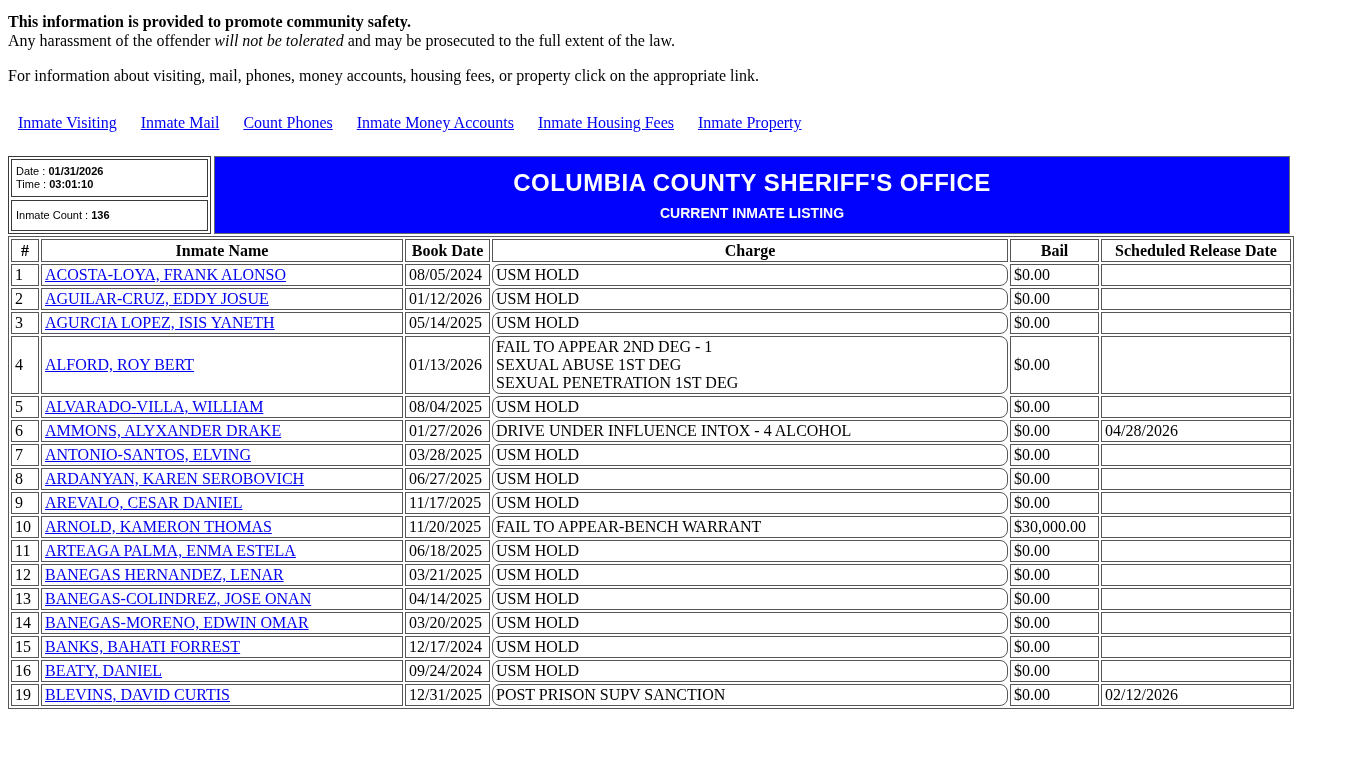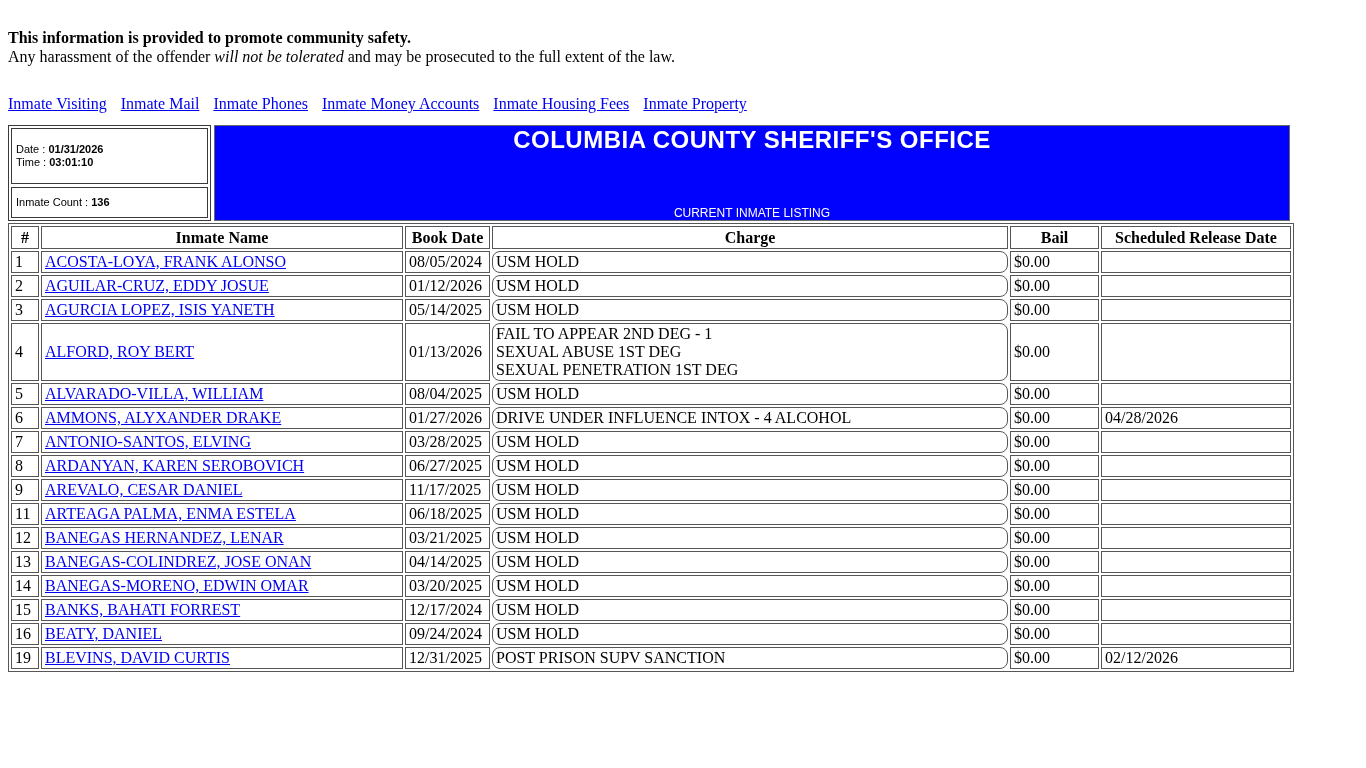--- a/index.html
+++ b/index.html
@@ -5,30 +5,30 @@
   html, body { overflow: hidden; }
   body {
     margin: 8px;
     background: #ffffff;
     color: #000000;
     font-family: "Liberation Serif", serif;
     font-size: 16px;
   }
   .page { width: 1350px; height: 752px; overflow: hidden; }
 
-  .notice  { margin: 20px 0 0 0; line-height: 19px; }
+  .notice  { margin: 4px 0 0 0; line-height: 19px; }
   .notice b { font-weight: bold; }
   .intro   { margin: 16px 0 0 0; line-height: 19px; }
 
   .nav { margin: 28px 0 0 0; line-height: 19px; }
-  .nav a { color: var(--link_color, #0000EE); text-decoration: underline; margin-right: 14px; }
+  .nav a { color: var(--link_color, #0000EE); text-decoration: underline; margin-right: 14px; margin-left: 10px; }
 
   .header-row {
-    margin-top: 12px;
-    width: 1282px; height: 96px;
+    margin-top: 24px;
+    width: 1282px; height: 78px;
     display: flex; align-items: stretch; gap: 3px;
   }
   .info-box {
     flex: 0 0 auto; width: 203px; box-sizing: border-box;
     border: 1px solid #3a3a3a; background: #fff;
     padding: 2px; display: flex; flex-direction: column; gap: 3px;
   }
   .info-cell {
     border: 1px solid #3a3a3a;
     font-family: "Liberation Sans", sans-serif; font-size: 11px;
@@ -37,25 +37,25 @@
   .info-cell-top    { flex: 1 1 auto; display: flex; flex-direction: column; justify-content: center; }
   .info-cell-bottom { flex: 0 0 auto; height: 31px; display: flex; align-items: center; }
   .info-cell b { font-weight: bold; }
 
   .banner {
     flex: 1 1 auto; box-sizing: border-box;
     background: var(--banner_bg, #0000FE);
     border: 1px solid #6a6a6a;
     color: var(--banner_text, #FFFFFF);
     font-family: "Liberation Sans", sans-serif;
-    display: flex; flex-direction: column; align-items: center; justify-content: space-between; gap: 8px;
+    display: flex; flex-direction: column; align-items: center; justify-content: center; gap: 8px;
     text-align: center;
   }
   .banner-title    { font-size: 24px; font-weight: bold; letter-spacing: 0.5px; }
-  .banner-subtitle { font-size: 12px; font-weight: normal; }
+  .banner-subtitle { font-size: 14px; font-weight: bold; }
 
   table.inmates {
     margin-top: 2px;
     border-collapse: separate; border-spacing: 2px;
     border: 1px solid #565656;
     table-layout: fixed;
     font-size: 16px;
   }
   table.inmates th, table.inmates td {
     border: 1px solid #565656;
@@ -75,22 +75,23 @@
   .col-bail  { width: 89px;  }
   .col-rel   { width: 190px; }
 </style>
 </head>
 <body>
 
 <div class="page">
 
   <p class="notice"><b>This information is provided to promote community safety.</b><br><span>Any harassment of the offender </span><i>will not be tolerated</i><span> and may be prosecuted to the full extent of the law.</span></p>
 
-
-  <div class="nav"><a href="#">Inmate Visiting</a><a href="#">Inmate Mail</a><a href="#">Inmate Phones</a><a href="#">Inmate Money Accounts</a><a href="#">Inmate Housing Fees</a><a href="#">Inmate Property</a></div>
+  <p class="intro">For information about visiting, mail, phones, money accounts, housing fees, or property click on the appropriate link.</p>
+
+  <div class="nav"><a href="#">Inmate Visiting</a><a href="#">Inmate Mail</a><a href="#">Count Phones</a><a href="#">Inmate Money Accounts</a><a href="#">Inmate Housing Fees</a><a href="#">Inmate Property</a></div>
 
   <div class="header-row">
     <div class="info-box">
       <div class="info-cell info-cell-top">
         <div><span>Date :</span> <b>01/31/2026</b></div>
         <div><span>Time :</span> <b>03:01:10</b></div>
       </div>
       <div class="info-cell info-cell-bottom">
         <span>Inmate Count :</span>&nbsp;<b>136</b>
       </div>
@@ -187,20 +188,28 @@
         </tr>
         <tr>
           <td>9</td>
           <td class="name-cell"><a href="#">AREVALO, CESAR DANIEL</a></td>
           <td>11/17/2025</td>
           <td class="charge-cell">USM HOLD</td>
           <td>$0.00</td>
           <td></td>
         </tr>
         <tr>
+          <td>10</td>
+          <td class="name-cell"><a href="#">ARNOLD, KAMERON THOMAS</a></td>
+          <td>11/20/2025</td>
+          <td class="charge-cell">FAIL TO APPEAR-BENCH WARRANT</td>
+          <td>$30,000.00</td>
+          <td></td>
+        </tr>
+        <tr>
           <td>11</td>
           <td class="name-cell"><a href="#">ARTEAGA PALMA, ENMA ESTELA</a></td>
           <td>06/18/2025</td>
           <td class="charge-cell">USM HOLD</td>
           <td>$0.00</td>
           <td></td>
         </tr>
         <tr>
           <td>12</td>
           <td class="name-cell"><a href="#">BANEGAS HERNANDEZ, LENAR</a></td>

